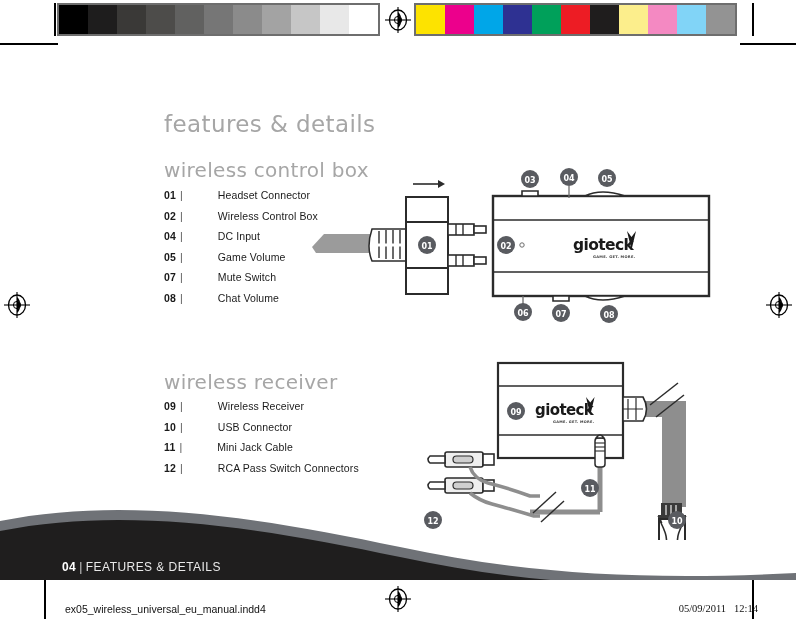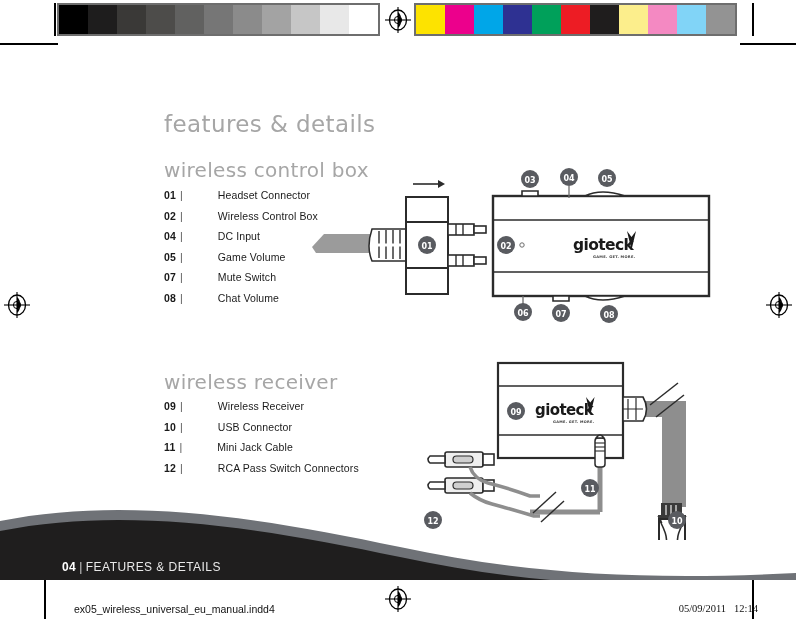--- a/index.html
+++ b/index.html
@@ -152,21 +152,21 @@
     width: 796px;
     height: 39px;
     background: #ffffff;
   }
   .bot-text {
     position: absolute;
     font-size: 10.5px;
     color: #111;
     white-space: nowrap;
   }
-  .bot-left { left: 74px; top: 603px; }
+  .bot-left { left: 65px; top: 603px; }
   .bot-right { right: 38px; top: 603px; font-family: Liberation Serif, serif; }
   .bot-right .gap { display: inline-block; width: 8px; }
 </style>
 </head>
 <body>
 
 <div id="page">
 
   <div class="crop" style="left:0px;top:43px;width:58px;height:2px;"></div>
   <div class="crop" style="left:740px;top:43px;width:56px;height:2px;"></div>

